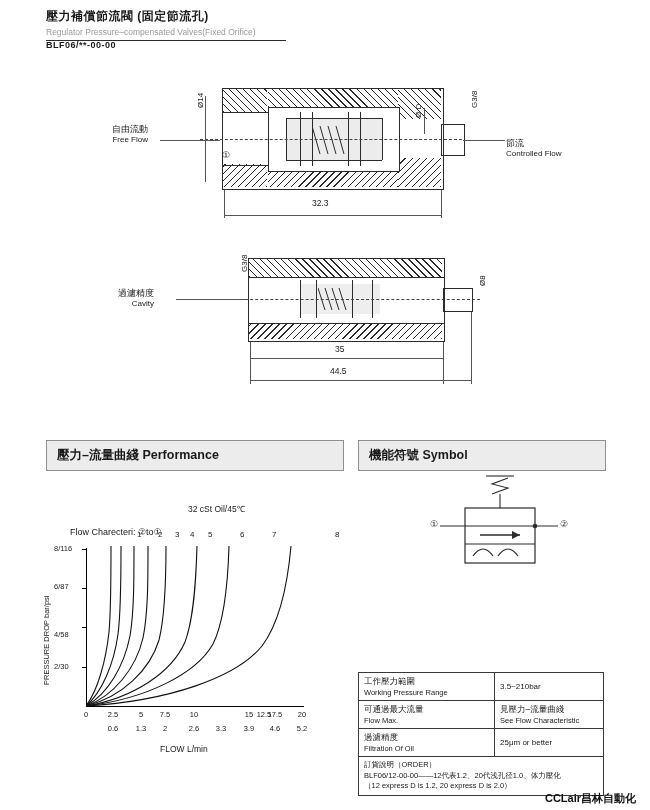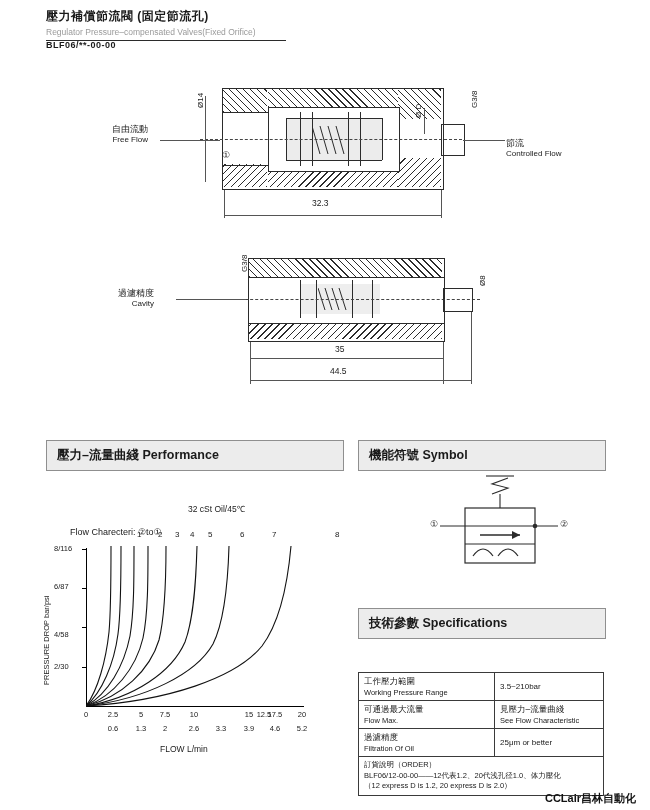--- a/index.html
+++ b/index.html
@@ -173,23 +173,20 @@
     <div class="ln hln thin" style="left:250px;top:380px;width:221px;"></div>
     <div class="abs" style="left:330px;top:366px;font-size:8.5px;">44.5</div>
   </div>
 
   <div class="secbar" style="left:358px;top:440px;width:246px;">
     <span>機能符號 Symbol</span>
   </div>
   <div class="secbar" style="left:46px;top:440px;width:296px;">
     <span>壓力–流量曲綫 Performance</span>
   </div>
-  <div class="secbar" style="left:358px;top:608px;width:246px;">
-    <span>技術參數 Specifications</span>
-  </div>
 
   <div>
     <svg class="abs" style="left:440px;top:470px;" width="120" height="110">
       <rect x="25" y="38" width="70" height="55" fill="none" stroke="#2b2b2b" stroke-width="1.2"></rect>
       <line x1="25" y1="56" x2="95" y2="56" stroke="#2b2b2b" stroke-width="1"></line>
       <line x1="25" y1="74" x2="95" y2="74" stroke="#2b2b2b" stroke-width="1"></line>
 
       <line x1="40" y1="65" x2="80" y2="65" stroke="#2b2b2b" stroke-width="1.4"></line>
       <polygon points="80,65 72,61 72,69" fill="#2b2b2b"></polygon>
 

